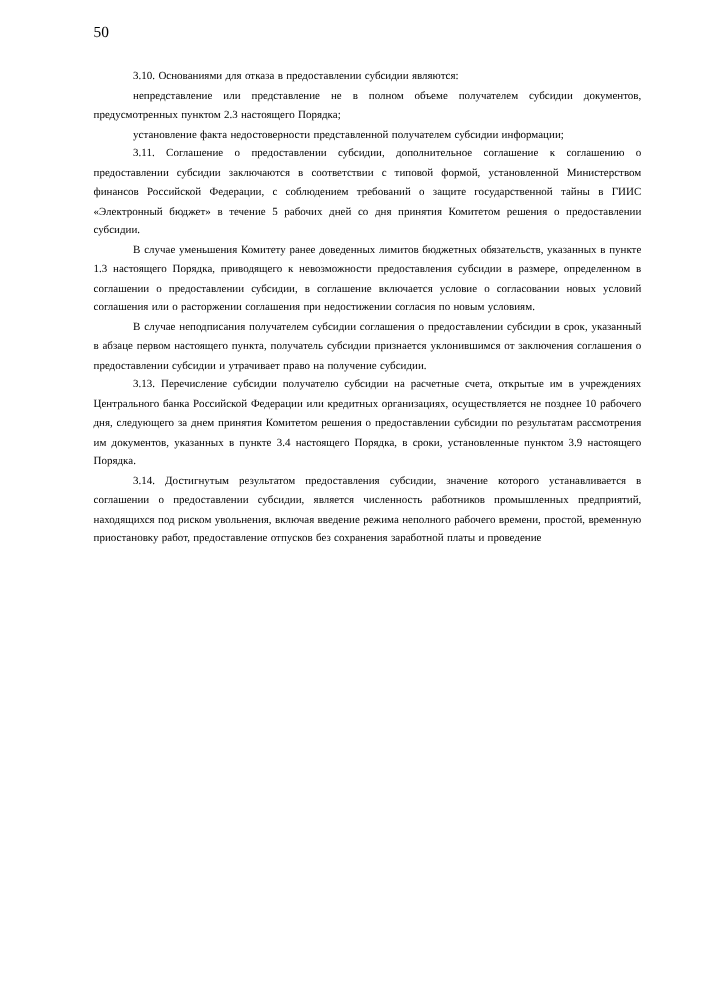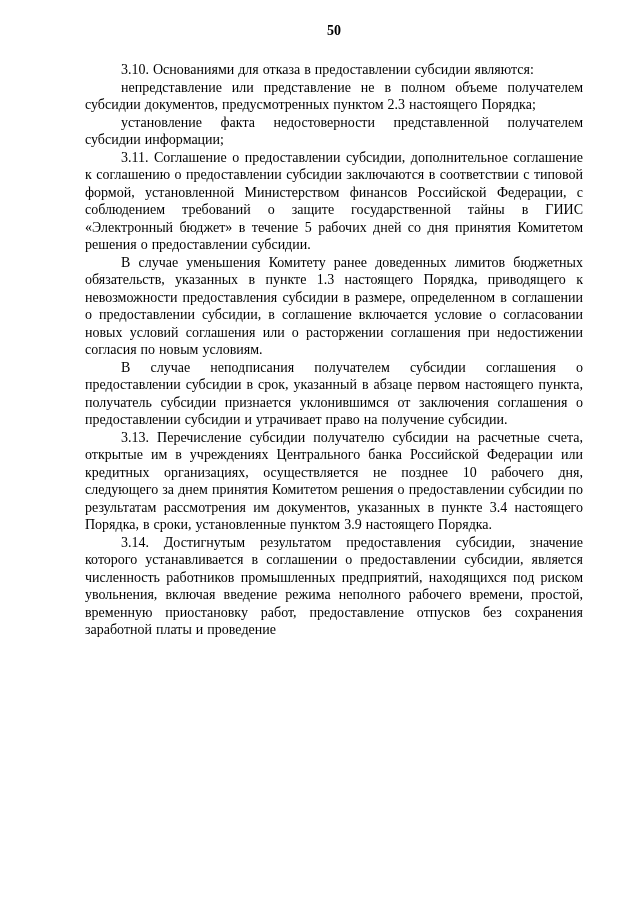--- a/index.html
+++ b/index.html
@@ -14,29 +14,27 @@
     color: #000000;
     font-family: "Liberation Serif", serif;
   }
   .page {
     box-sizing: border-box;
     width: 640px;
     height: 905px;
     padding: 22px 57px 0 85px;
   }
   .page-number {
-    text-align: center;
     font-size: 14px;
     line-height: 17px;
     margin-bottom: 22px;
-    font-weight: bold;
   }
   .content p.para {
     margin: 0;
-    font-size: 14px;
+    font-size: 10px;
     line-height: 17.5px;
     text-align: justify;
     text-indent: 36px;
     word-spacing: 0.5px;
   }
 </style>
 </head>
 <body>
 
 <div class="page">

